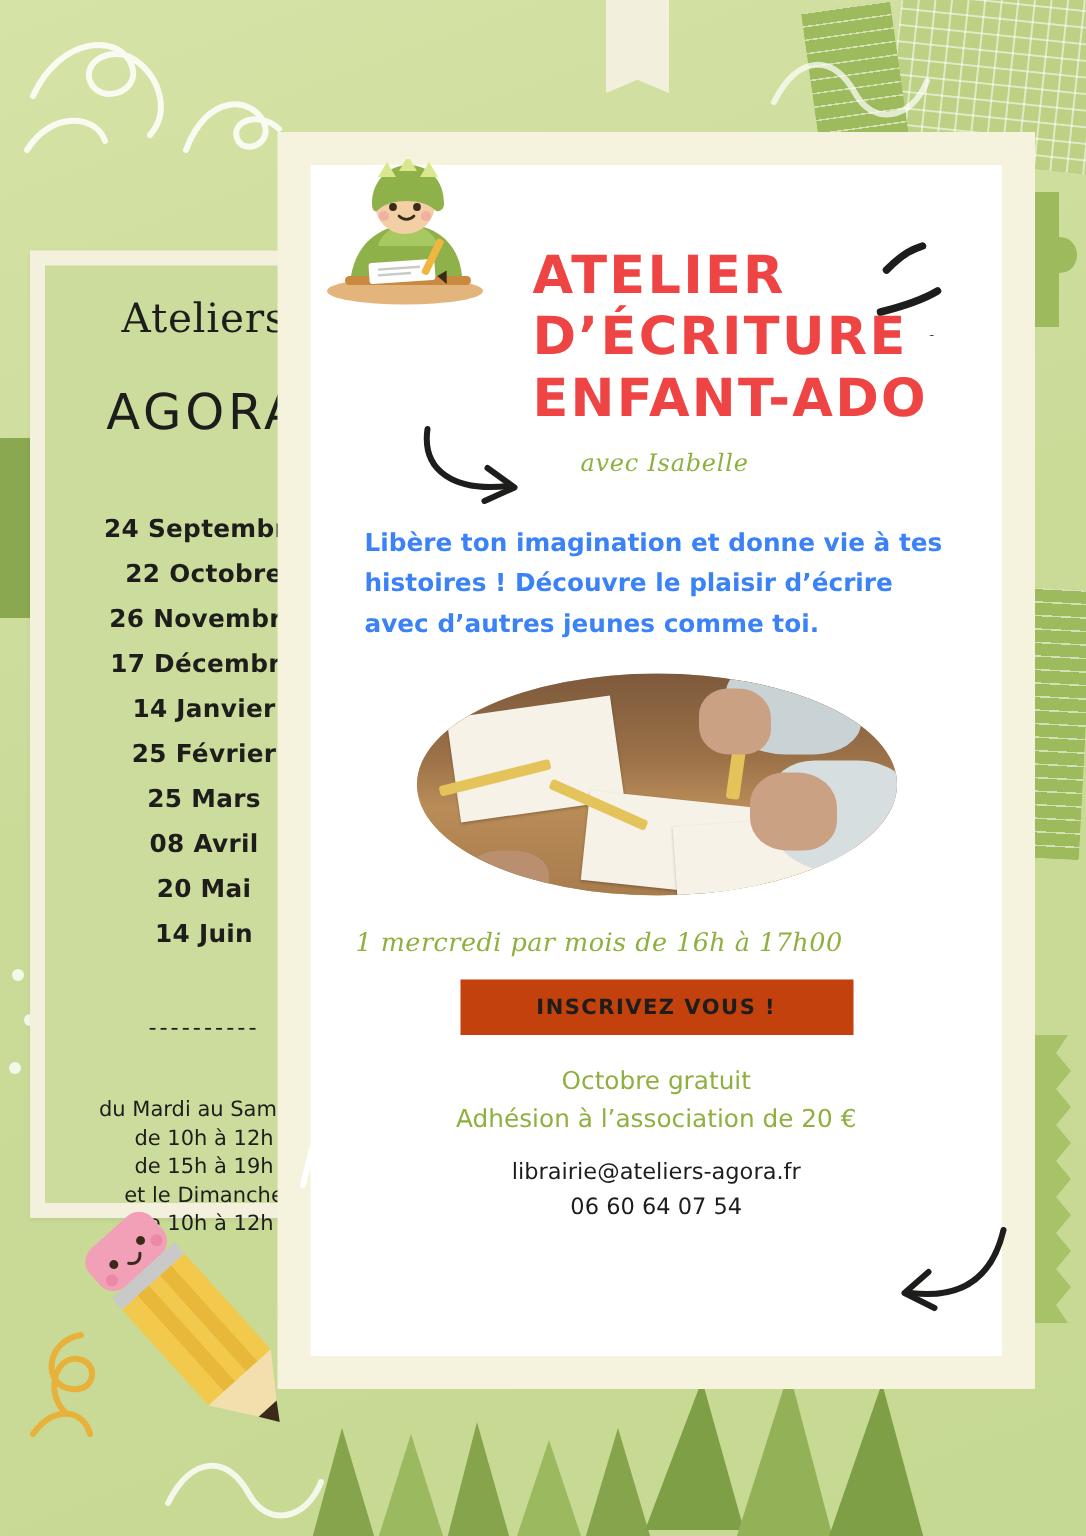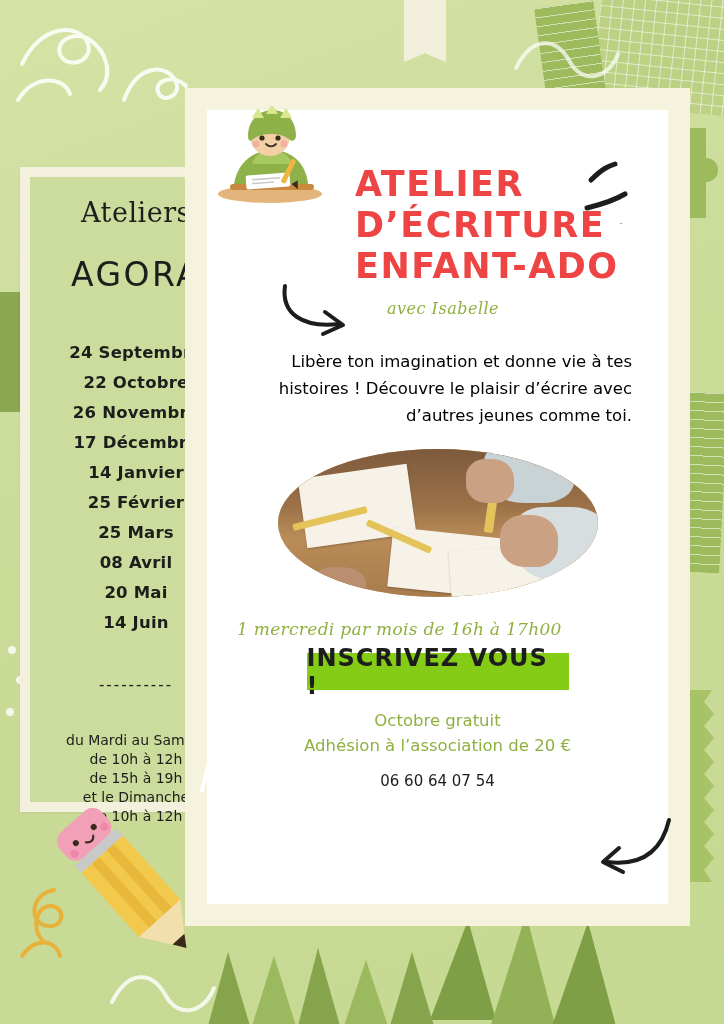--- a/index.html
+++ b/index.html
@@ -168,25 +168,26 @@
     margin-left: 150px;
     font-family: "DejaVu Serif", serif;
     font-style: italic;
     font-size: 16px;
     color: #8fb03f;
     letter-spacing: 0.5px;
   }
 
   .intro {
     margin-top: 30px;
-    text-align: right;
+    text-align: left;
     font-size: 16.5px;
     line-height: 27px;
-    color: #000000;
+    color: #3b82f6;
     padding: 0 6px;
+    font-weight: bold;
   }
 
   
   .photo-wrap {
     margin: 20px auto 0 auto;
     width: 320px;
     height: 148px;
     border-radius: 50% / 50%;
     overflow: hidden;
     position: relative;
@@ -226,26 +227,26 @@
     font-style: italic;
     font-size: 17px;
     color: #8fb03f;
     letter-spacing: 0.3px;
   }
 
   .cta {
     margin: 14px auto 0 auto;
     width: 262px;
     height: 37px;
-    background: #84cc16;
+    background: #c2410c;
     display: flex;
     align-items: center;
     justify-content: center;
     font-weight: bold;
-    font-size: 24px;
+    font-size: 14px;
     letter-spacing: 1px;
     color: #1d1d1b;
   }
 
   .price {
     margin-top: 18px;
     text-align: center;
     font-size: 16.5px;
     line-height: 25px;
     color: #8fb03f;
@@ -408,20 +409,21 @@
       <div class="schedule">1 mercredi par mois de 16h à 17h00</div>
 
       <div class="cta">INSCRIVEZ VOUS !</div>
 
       <div class="price">
         <div>Octobre gratuit</div>
         <div>Adhésion à l’association de 20 €</div>
       </div>
 
       <div class="contact">
+        <div>librairie@ateliers-agora.fr</div>
         <div>06 60 64 07 54</div>
       </div>
 
     </div>
 
     <svg class="arrow-svg" style="left:92px; top:192px;" width="90" height="62">
       <path d="M8,6 C4,34 26,48 62,44" stroke="#1d1d1b" stroke-width="4" fill="none" stroke-linecap="round"></path>
       <path d="M48,32 L66,45 L46,54" stroke="#1d1d1b" stroke-width="4" fill="none" stroke-linecap="round" stroke-linejoin="round"></path>
     </svg>
 

